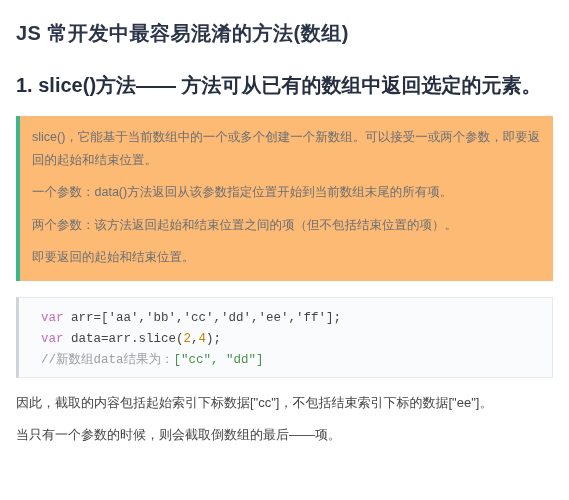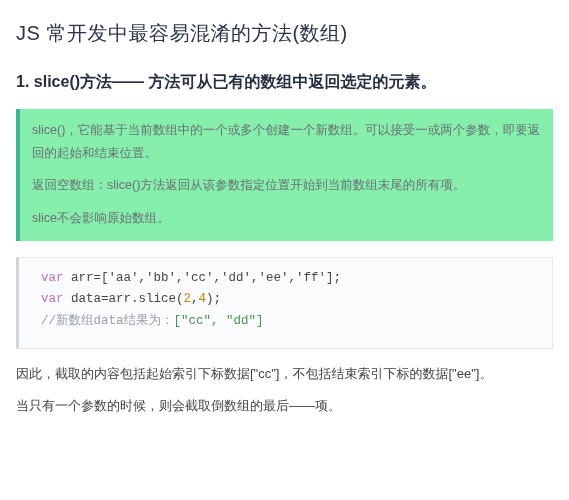--- a/index.html
+++ b/index.html
@@ -8,49 +8,49 @@
     font-family: -apple-system, BlinkMacSystemFont, "Segoe UI", "PingFang SC", "Microsoft YaHei", sans-serif;
     font-size: 13px;
     color: #444;
     line-height: 1.7;
     background: #fff;
     width: 569px;
     box-sizing: border-box;
   }
   h1 {
     font-size: 20px;
-    font-weight: 400;
+    font-weight: 700;
     color: #2b3448;
     margin: 0 0 18px 0;
     letter-spacing: 0.5px;
   }
   h2 {
-    font-size: 16px;
+    font-size: 20px;
     font-weight: 700;
     color: #262f40;
     margin: 0 0 14px 0;
   }
   .callout {
-    background: #86efac;
+    background: #fdba74;
     border-left: 4px solid #3bb78f;
     padding: 10px 12px 10px 12px;
     margin-bottom: 16px;
   }
   .callout p {
     margin: 0 0 10px 0;
     font-size: 12.5px;
     color: #6a6f75;
     line-height: 1.8;
   }
   .callout p:last-child { margin-bottom: 2px; }
   .codeblock {
     background: #fafbfc;
     border: 1px solid #e5e8ec;
     border-left: 3px solid #cfd4da;
-    padding: 10px 0 16px 22px;
+    padding: 10px 0 6px 22px;
     margin: 0 0 14px 0;
     font-family: Consolas, Monaco, "Courier New", monospace;
     font-size: 12.5px;
     line-height: 1.7;
     white-space: pre;
     color: #444;
     overflow-x: auto;
   }
   .k-var   { color: #c36fb8; }  
   .k-num   { color: #c28500; }  
@@ -66,22 +66,23 @@
 </style>
 </head>
 <body>
 
 <h1>JS 常开发中最容易混淆的方法(数组)</h1>
 
 <h2>1. slice()方法—— 方法可从已有的数组中返回选定的元素。</h2>
 
 <div class="callout">
   <p>slice()，它能基于当前数组中的一个或多个创建一个新数组。可以接受一或两个参数，即要返回的起始和结束位置。</p>
-  <p>返回空数组：slice()方法返回从该参数指定位置开始到当前数组末尾的所有项。</p>
-  <p>slice不会影响原始数组。</p>
+  <p>一个参数：data()方法返回从该参数指定位置开始到当前数组末尾的所有项。</p>
+  <p>两个参数：该方法返回起始和结束位置之间的项（但不包括结束位置的项）。</p>
+  <p>即要返回的起始和结束位置。</p>
 </div>
 
 <div class="codeblock"><span class="k-var">var</span><span class="plain"> arr=['aa','bb','cc','dd','ee','ff'];</span>
 <span class="k-var">var</span><span class="plain"> data=arr.slice(</span><span class="k-num">2</span><span class="plain">,</span><span class="k-num">4</span><span class="plain">);</span>
 <span class="k-comment">//新数组data结果为：</span><span class="k-str">["cc", "dd"]</span></div>
 
 <p class="body">
   <span>因此，截取的内容包括起始索引下标数据["</span><span class="u">cc</span><span>"]，不包括结束索引下标的数据["</span><span class="u">ee</span><span>"]。</span>
 </p>
 

